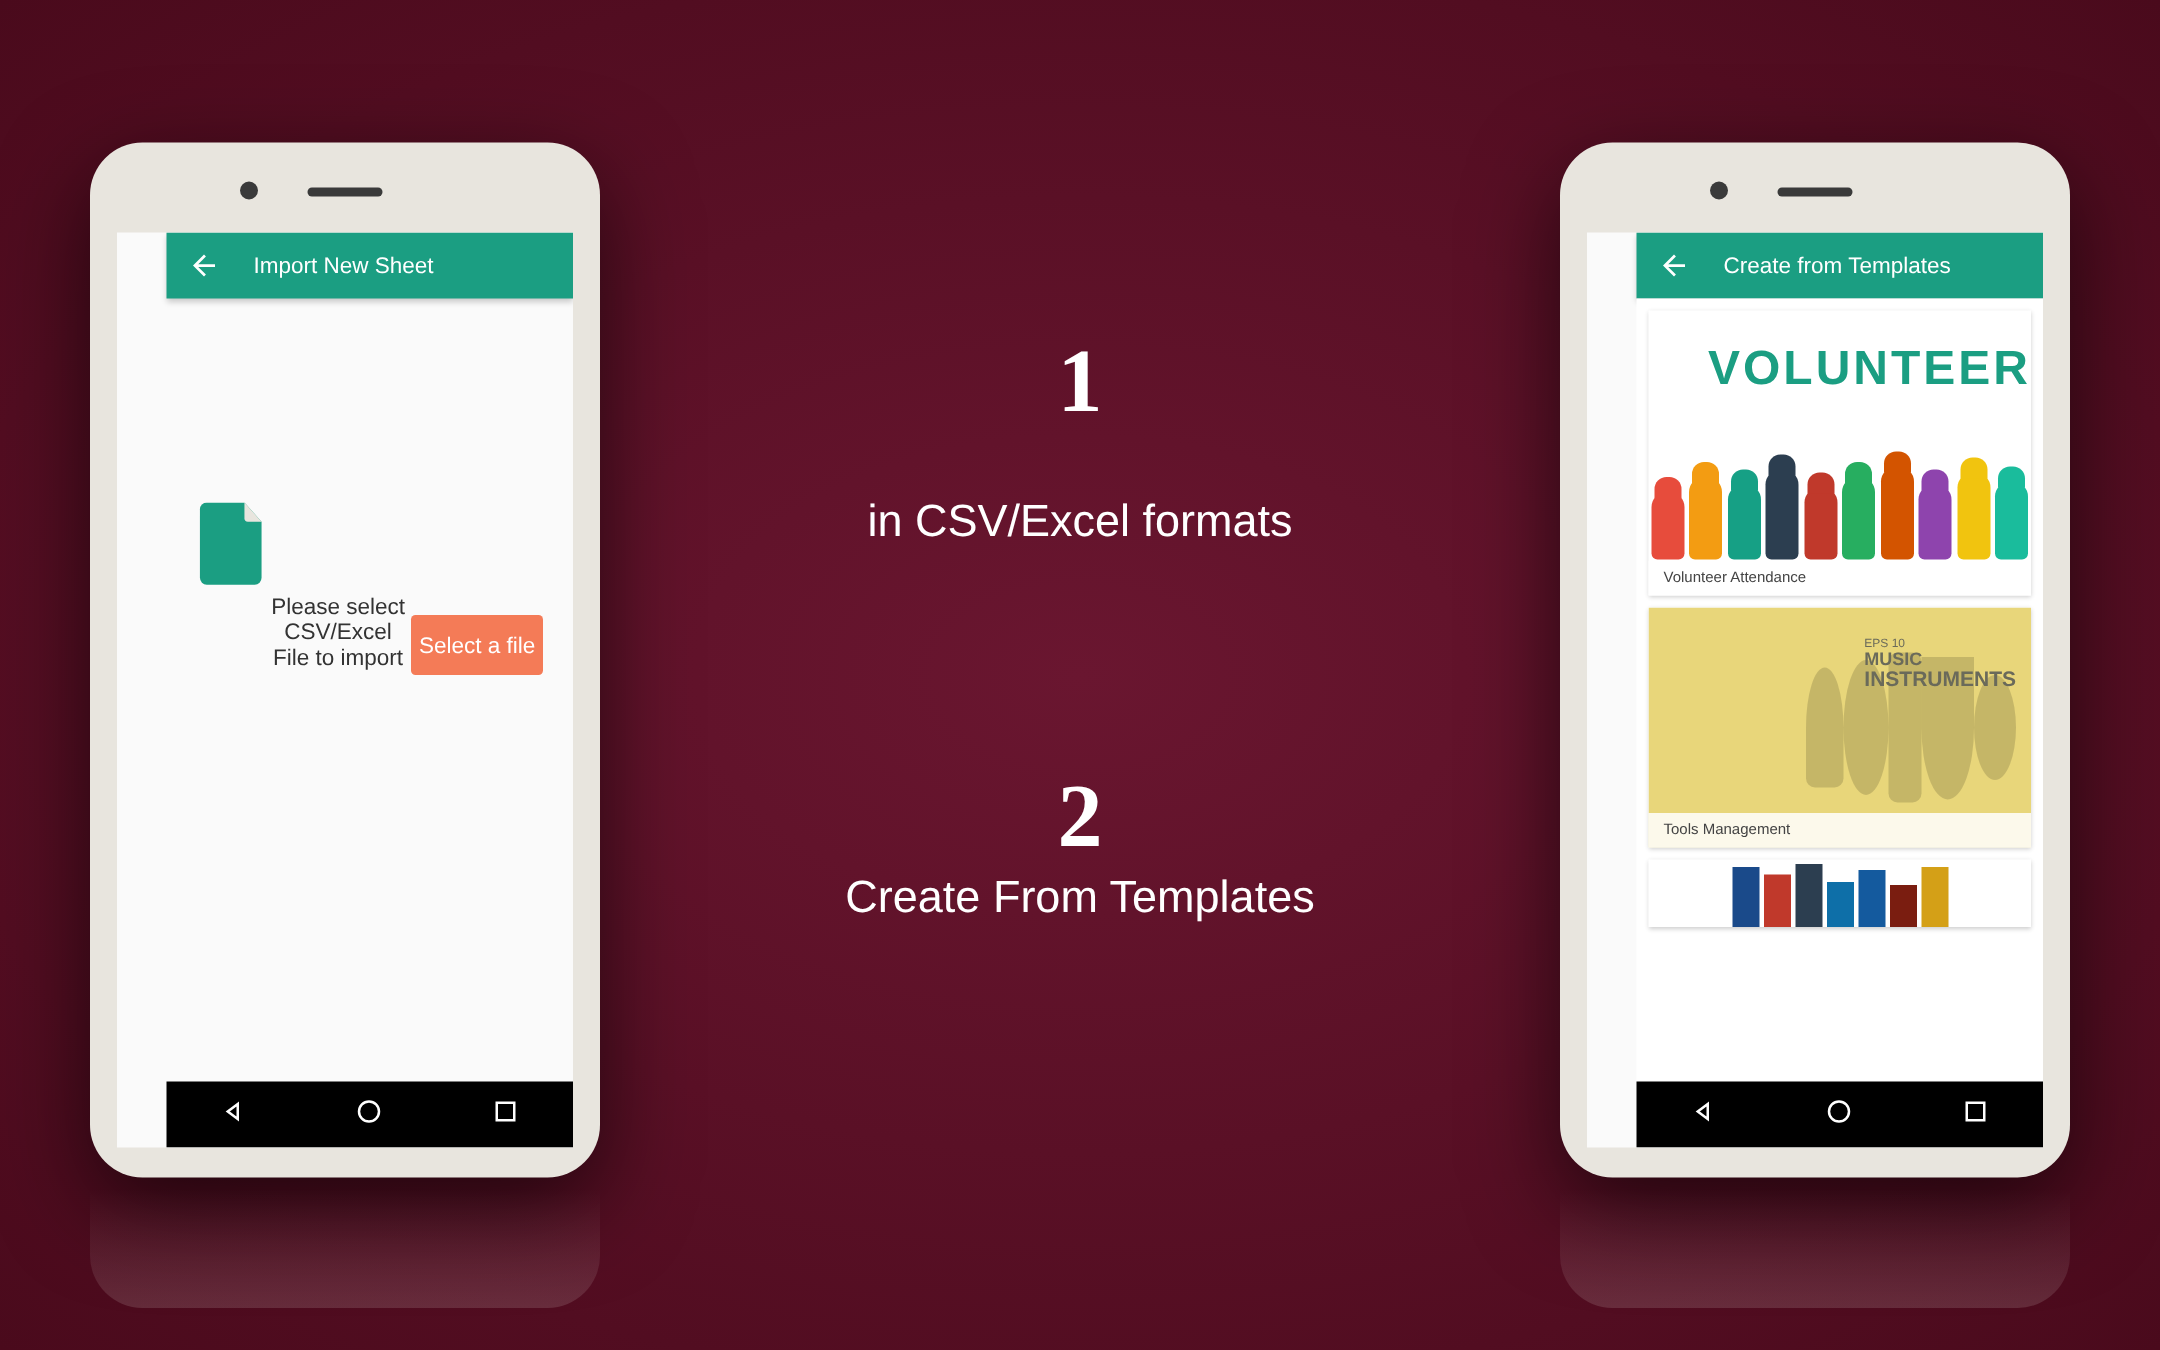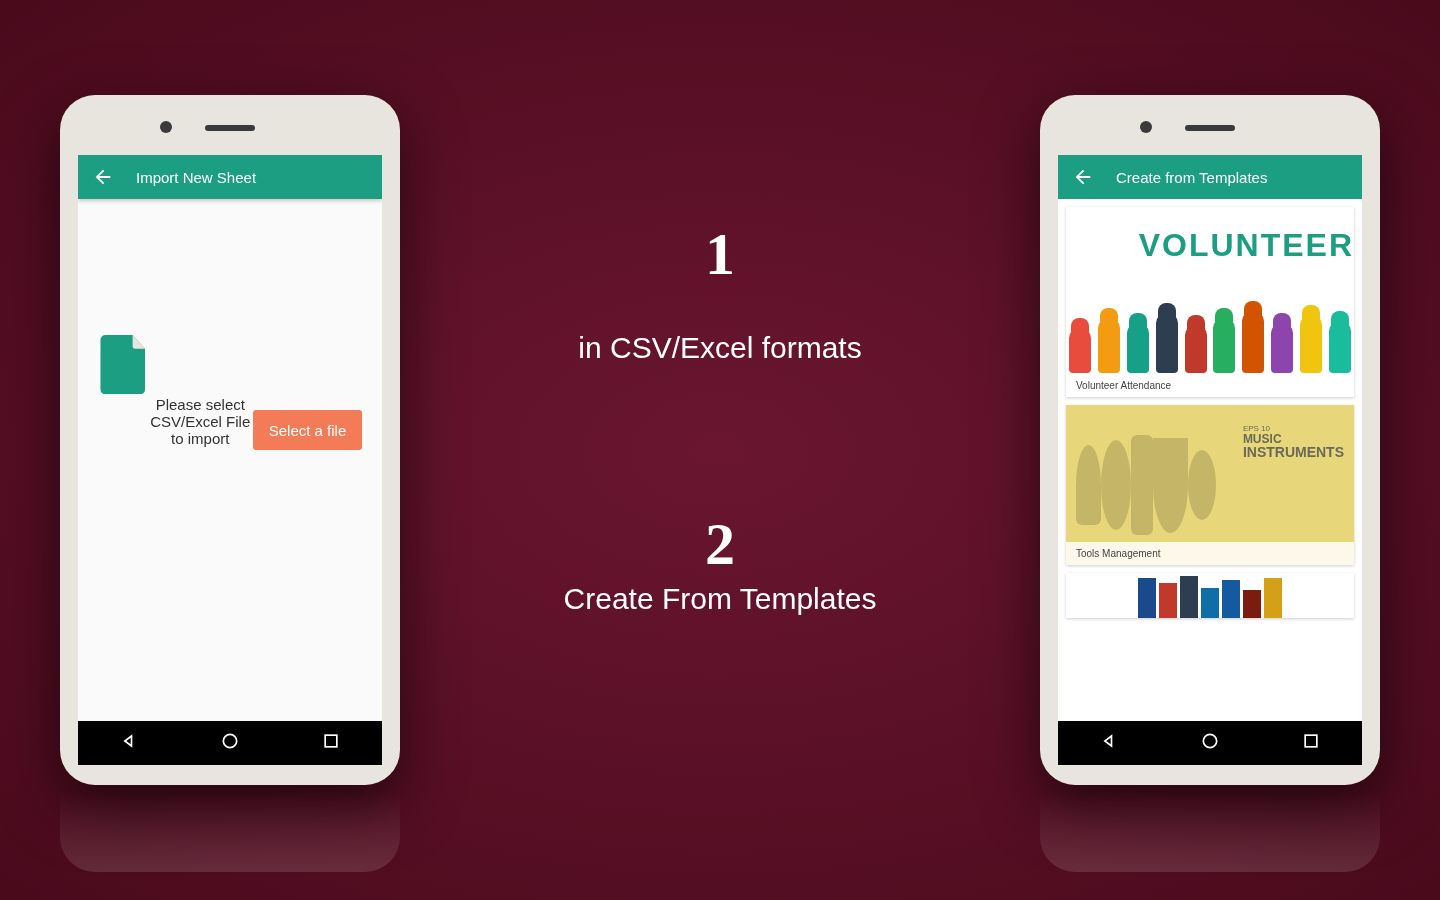--- a/index.html
+++ b/index.html
@@ -48,20 +48,21 @@
 .phone-screen {
   position: absolute;
   top: 60px;
   left: 18px;
   right: 18px;
   bottom: 20px;
   background: #fafafa;
   display: flex;
   flex-direction: column;
   overflow: hidden;
+  padding-left: 33px;
 }
 
 
 .app-bar {
   height: 44px;
   background: #1b9e82;
   display: flex;
   align-items: center;
   padding: 0 14px;
   color: #fff;
@@ -165,21 +166,21 @@
   background:inherit;
 }
 
 
 .music-bg {
   background: #e8d67a;
   height: 100%;
   position: relative;
   display:flex;
   align-items:center;
-  justify-content:flex-start;
+  justify-content:flex-end;
   padding: 10px;
 }
 .music-title {
   position:absolute;
   right:10px;
   top:20px;
   font-size:16px;
   font-weight:800;
   color:#6a6a5a;
   line-height:1;

